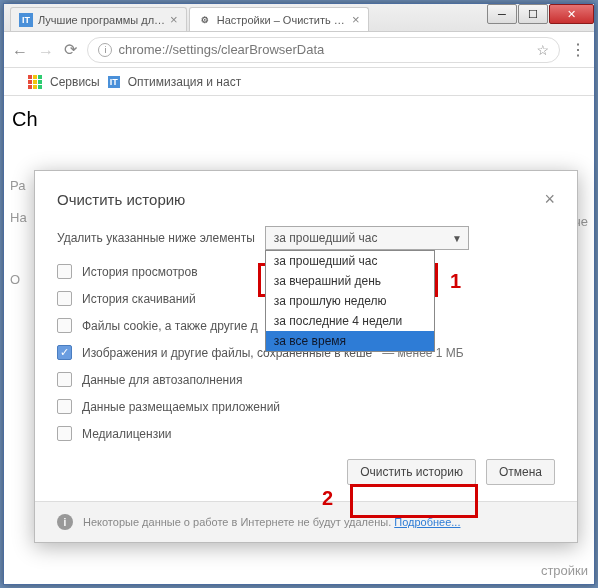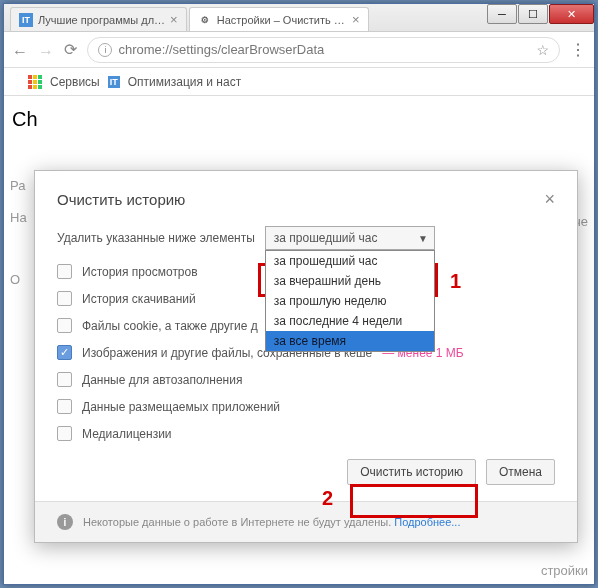--- a/index.html
+++ b/index.html
@@ -34,37 +34,37 @@
 .content { position: relative; height: calc(100% - 92px); background: #fff; color: #888; }
 .bg-text { position: absolute; font-size: 13px; color: #999; }
 
 
 .modal { position: absolute; top: 122px; left: 34px; right: 20px; background: #fff; border: 1px solid #bbb; box-shadow: 0 4px 20px rgba(0,0,0,0.3); margin-top: 48px; }
 .modal-body { padding: 18px 22px 16px 22px; }
 .modal-title-row { display: flex; justify-content: space-between; align-items: center; margin-bottom: 16px; }
 .modal-title { font-size: 15px; color: #444; }
 .modal-close { font-size: 18px; color: #888; }
 .subtitle-row { display: flex; align-items: center; gap: 10px; font-size: 12px; color: #555; margin-bottom: 14px; }
-.select { position: relative; width: 170px; height: 24px; border: 1px solid #aaa; background: #f6f6f6; display: flex; align-items: center; padding: 0 8px; font-size: 12px; }
+.select { position: relative; width: 204px; height: 24px; border: 1px solid #aaa; background: #f6f6f6; display: flex; align-items: center; padding: 0 8px; font-size: 12px; }
 .select .chev { position: absolute; right: 6px; font-size: 10px; color: #555; }
 .dropdown { position: absolute; top: 23px; left: -1px; width: 170px; background: #fff; border: 1px solid #888; z-index: 5; }
 .dropdown .opt { padding: 3px 8px; font-size: 12px; color: #333; white-space: nowrap; }
 .dropdown .opt.sel { background: #2e7cd6; color: #0f172a; }
 
 .checks { display: flex; flex-direction: column; gap: 12px; font-size: 12px; color: #555; }
 .check-row { display: flex; align-items: center; gap: 10px; }
 .chk { width: 15px; height: 15px; border: 1px solid #aaa; border-radius: 2px; background: #fafafa; display: inline-flex; align-items: center; justify-content: center; flex-shrink: 0; }
 .chk.on { background: #6a9de0; border-color: #4a7dc0; color: #fff; font-size: 11px; }
-.hint { color: #ec4899; }
+.hint { color: #737373; }
 
 .modal-footer-btns { display: flex; justify-content: flex-end; gap: 10px; margin-top: 18px; }
 .btn { padding: 5px 12px; font-size: 12px; border: 1px solid #bbb; background: #f5f5f5; color: #444; border-radius: 2px; }
 .modal-info { border-top: 1px solid #ddd; background: #f3f3f3; padding: 12px 22px; display: flex; align-items: center; gap: 10px; font-size: 11px; color: #888; }
 .info-circle { width: 16px; height: 16px; border-radius: 50%; background: #999; color: #fff; display: inline-flex; align-items: center; justify-content: center; font-size: 10px; font-weight: bold; }
-.link { color: #2e7cd6; }
+.link { color: #2e7cd6; text-decoration: underline; }
 
 
 .annot { position: absolute; border: 3px solid #d20000; pointer-events: none; }
 .annot-num { position: absolute; color: #d20000; font-size: 20px; font-weight: bold; }
 </style>
 </head>
 <body>
 
 <div class="window">
 

